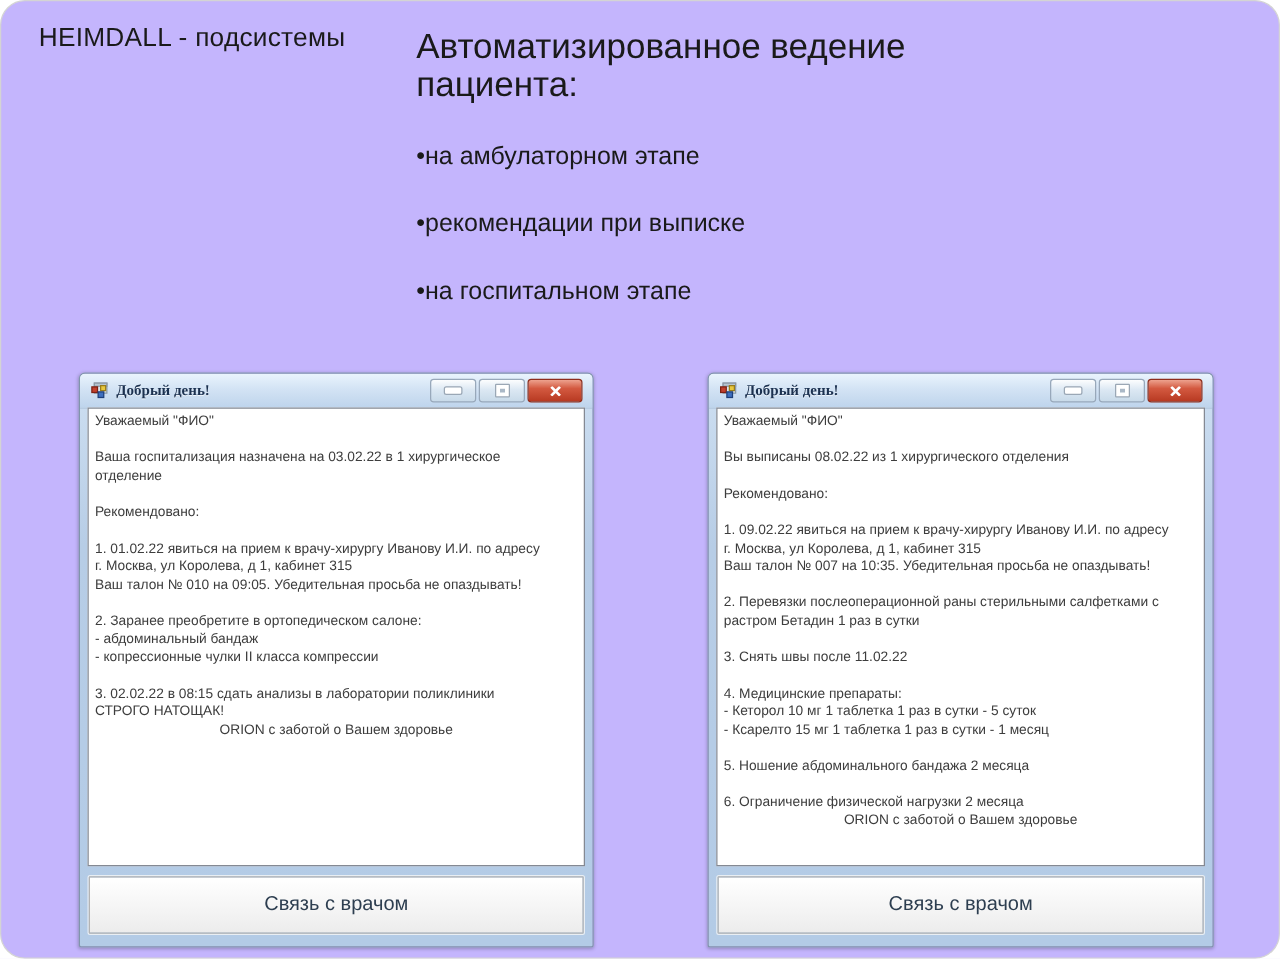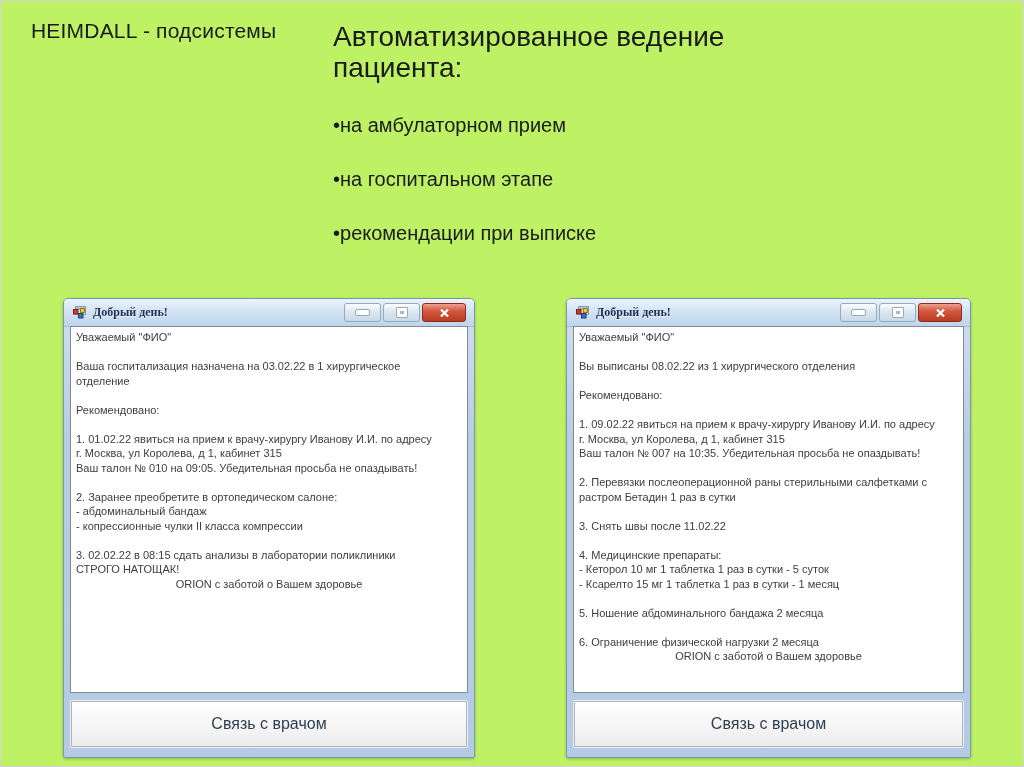--- a/index.html
+++ b/index.html
@@ -1,18 +1,18 @@
 <!DOCTYPE html>
 <html><head>
 <meta charset="utf-8">
 <style>
   html,body{margin:0;padding:0;background:#ffffff;}
   .slide{
-    position:relative;width:1022px;height:765px;background:#bef264;
-    border:1px solid #d4d4d4;border-radius:0;overflow:hidden;
+    position:relative;width:1022px;height:765px;background:#c4b5fd;
+    border:1px solid #d4d4d4;border-radius:20px;overflow:hidden;
     font-family:"Liberation Sans", sans-serif;
   }
   
   .slide-title{
     position:absolute;left:30px;top:18px;font-size:21px;color:#1a1a1a;
     font-weight:normal;letter-spacing:0.2px;
   }
   .lead-block{position:absolute;left:332px;top:20px;width:430px;color:#1a1a1a;}
   .lead-text{font-size:28px;line-height:31px;white-space:pre-line;}
   .lead-bullet{font-size:20px;margin-top:31px;}
@@ -76,23 +76,23 @@
 </head>
 <body>
 
 <div class="slide">
 
   <div class="slide-title">HEIMDALL - подсистемы</div>
 
   <div class="lead-block">
     <div class="lead-text">Автоматизированное ведение
 пациента:</div>
-    <div class="lead-bullet">•на амбулаторном прием</div>
+    <div class="lead-bullet">•на амбулаторном этапе</div>
+    <div class="lead-bullet">•рекомендации при выписке</div>
     <div class="lead-bullet">•на госпитальном этапе</div>
-    <div class="lead-bullet">•рекомендации при выписке</div>
   </div>
 
   <div class="win left">
     <div class="titlebar">
       <span class="appicon">
         <svg width="15" height="15" viewBox="0 0 15 15">
           <rect x="3.5" y="1.5" width="10" height="8" fill="#dde5ec" stroke="#8b98a5"></rect>
           <rect x="3.5" y="1.5" width="10" height="2.5" fill="#b8c6d3" stroke="#8b98a5"></rect>
           <rect x="1.5" y="4.5" width="4.5" height="4.5" fill="#c2402e" stroke="#7e2013"></rect>
           <rect x="8.5" y="3.5" width="4" height="4" fill="#e8c83e" stroke="#9a7d1a"></rect>

